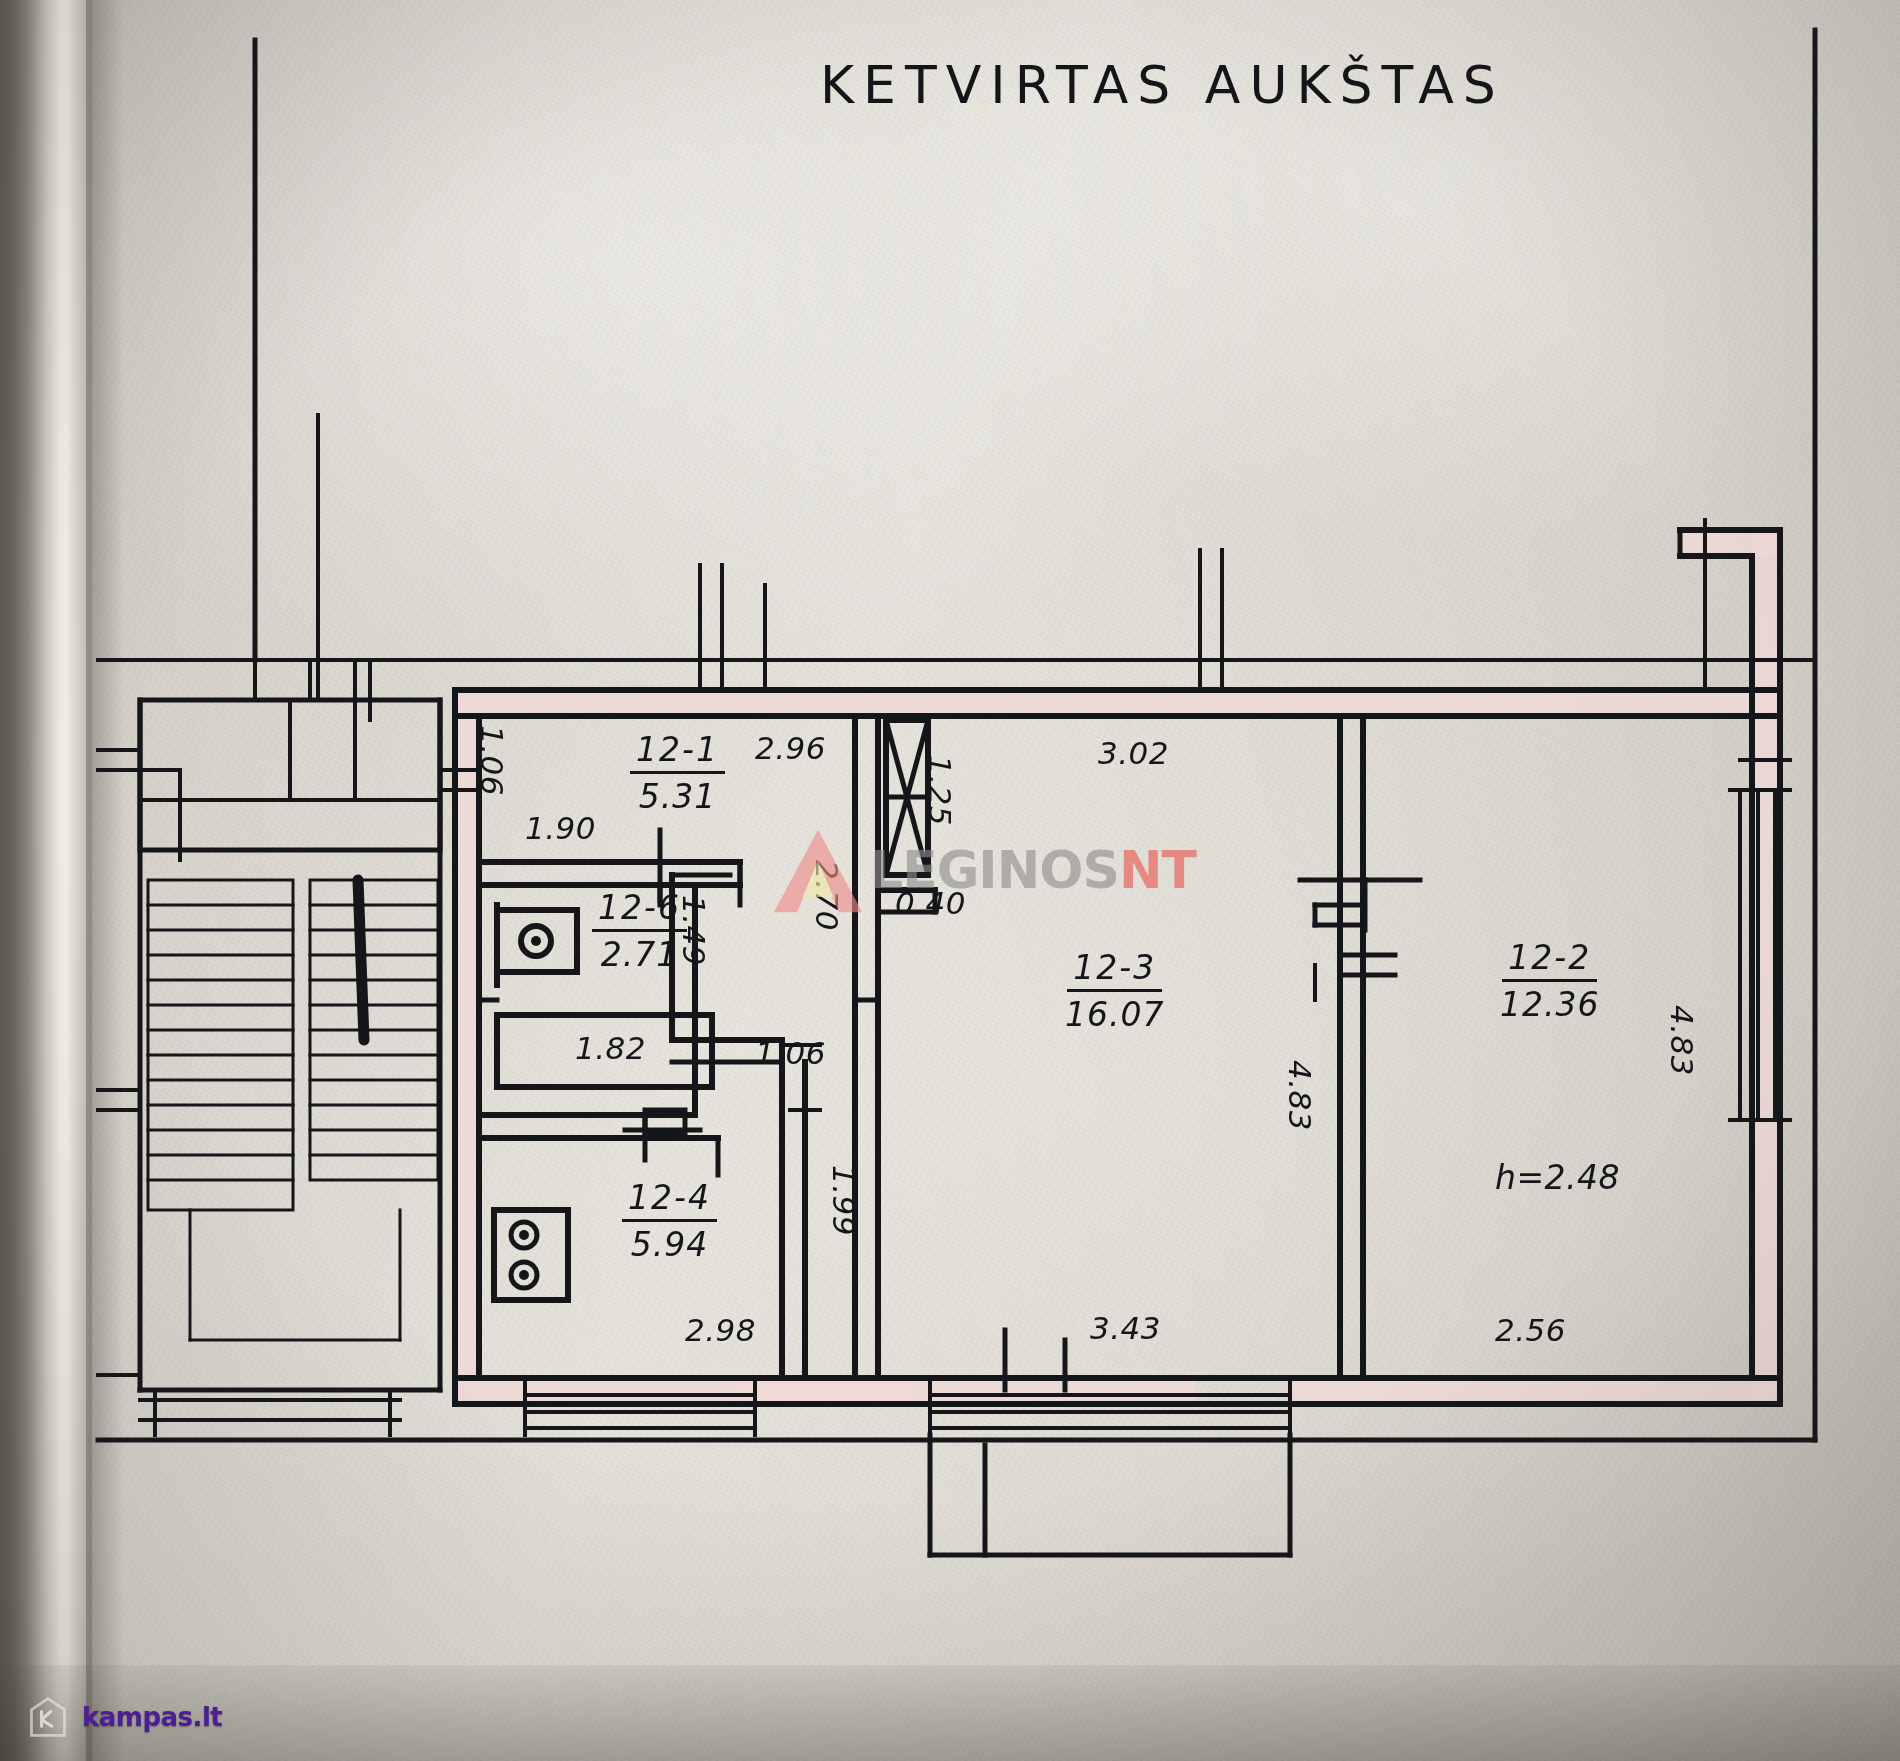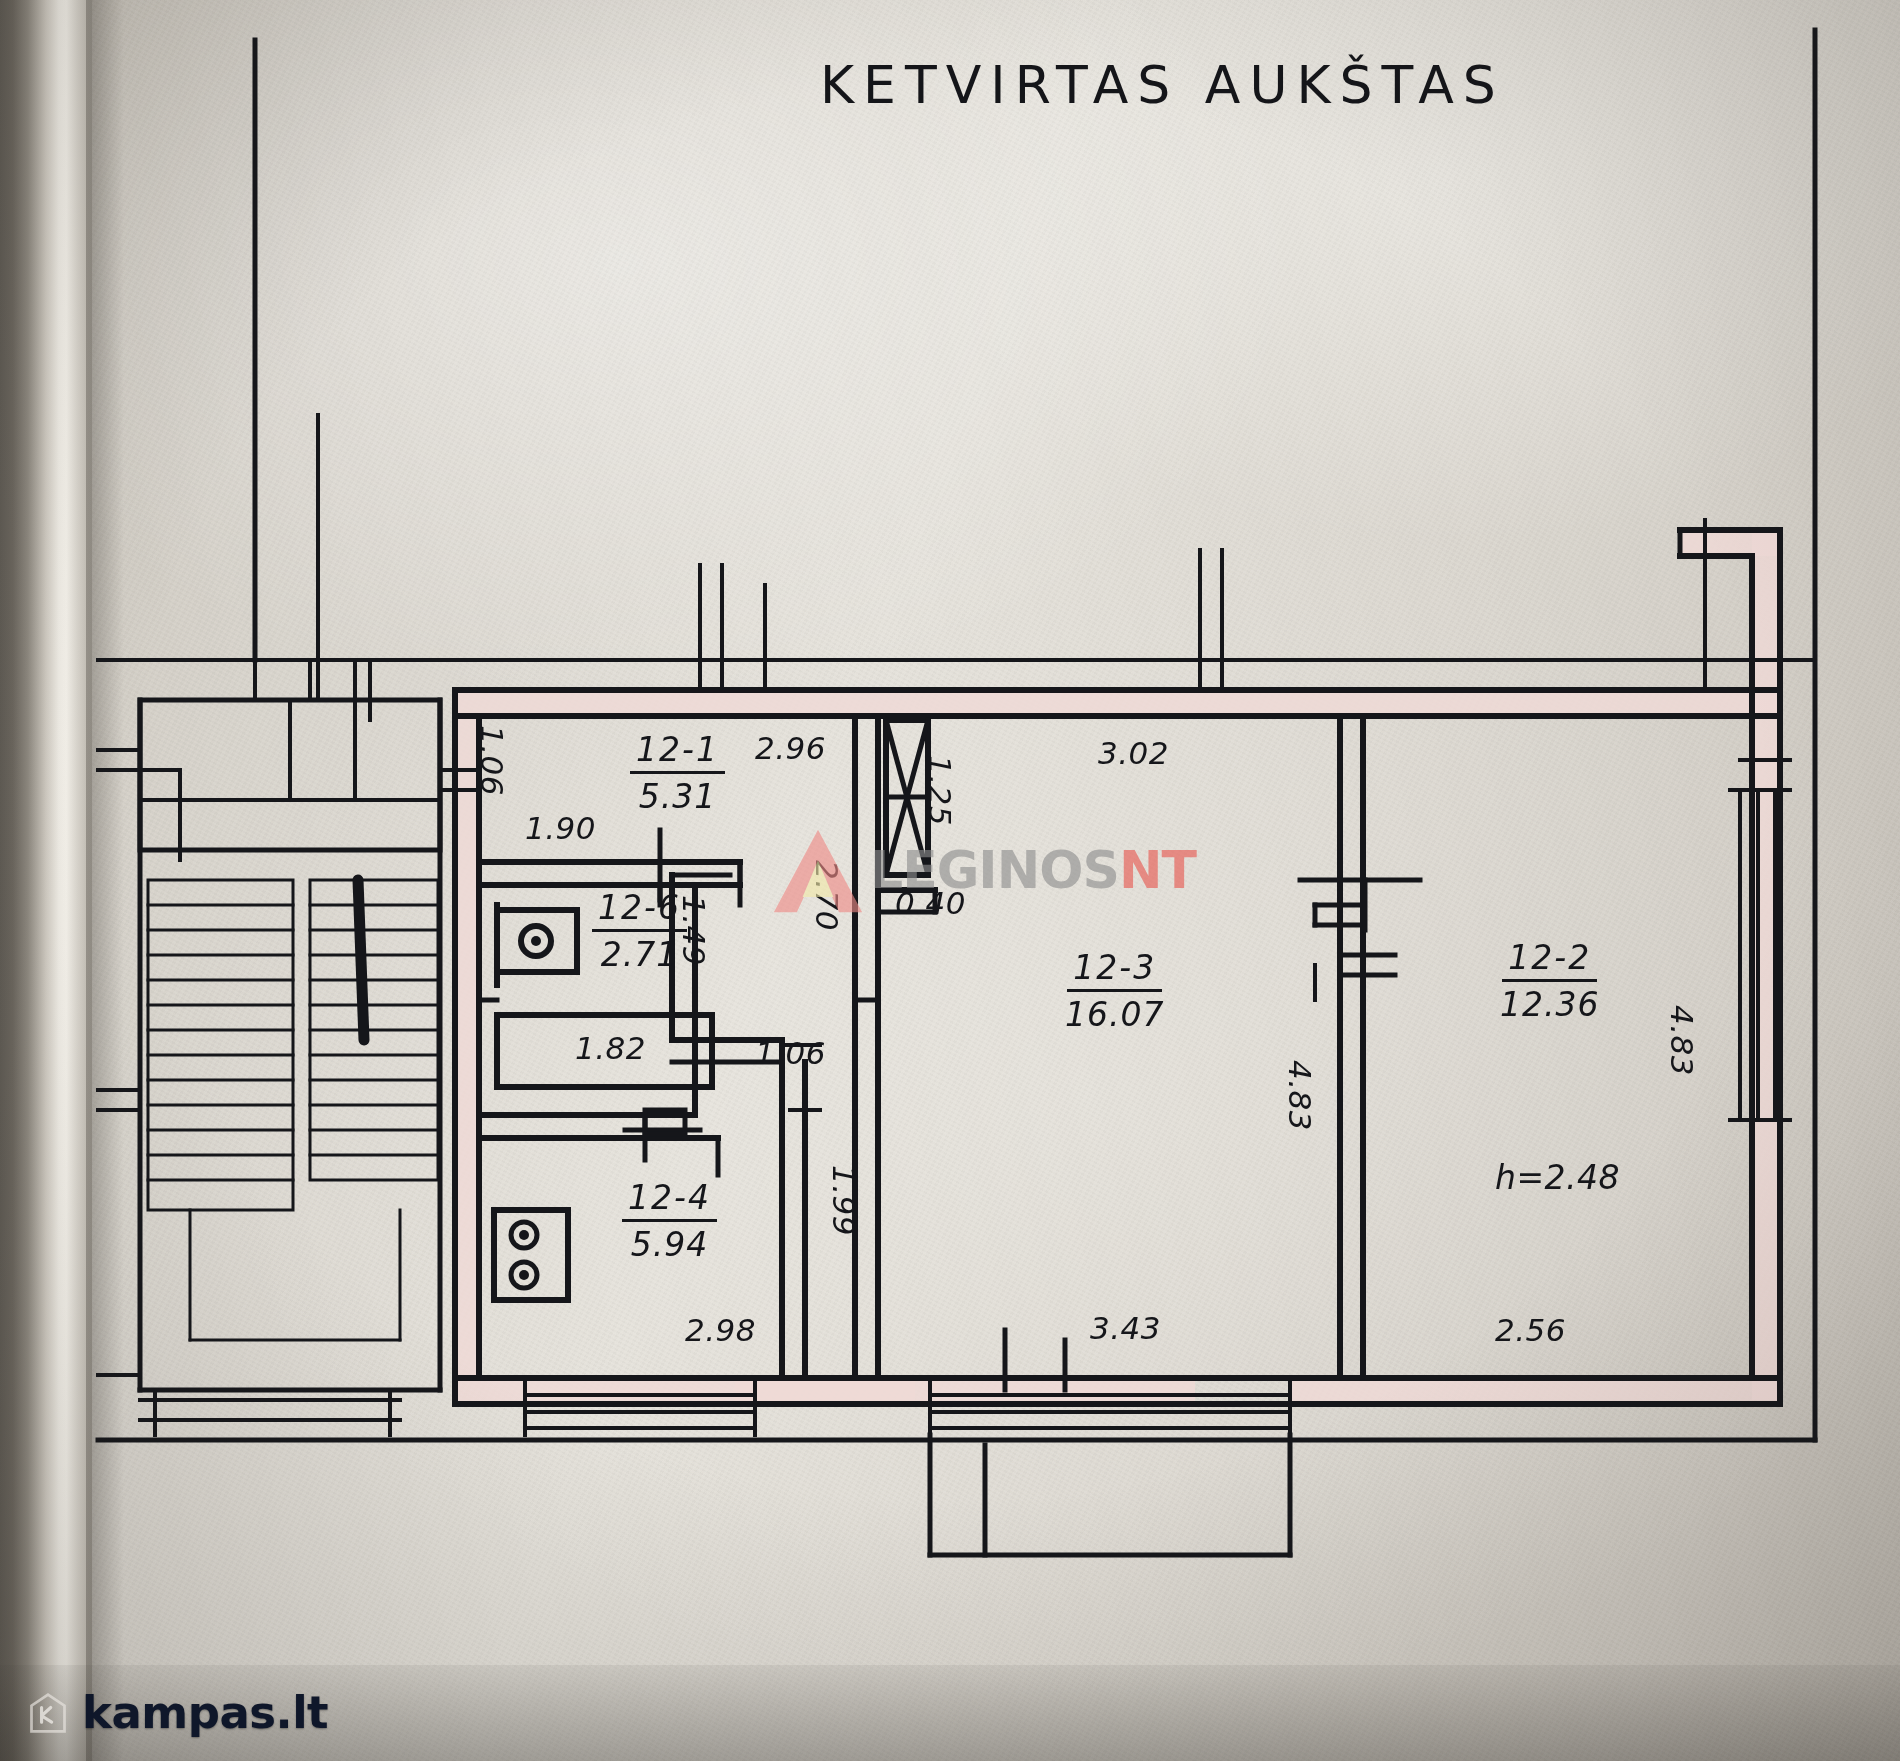--- a/index.html
+++ b/index.html
@@ -132,22 +132,22 @@
   .wm-footer {
     position: absolute;
     left: 26px; bottom: 22px;
     display: flex; align-items: center;
     pointer-events: none;
   }
   .wm-footer .mark { width: 44px; height: 44px; flex: none; opacity: .85; }
   .wm-footer .label {
     font-family: "DejaVu Sans", sans-serif;
     font-weight: 700;
-    font-size: 45px;
-    color: #0f172a;
+    font-size: 26px;
+    color: #4c1d95;
     letter-spacing: -.5px;
     margin-left: 12px;
     text-shadow: 0 1px 2px rgba(0,0,0,.35);
   }
 </style>
 </head>
 <body>
 
 <div id="page">
 

